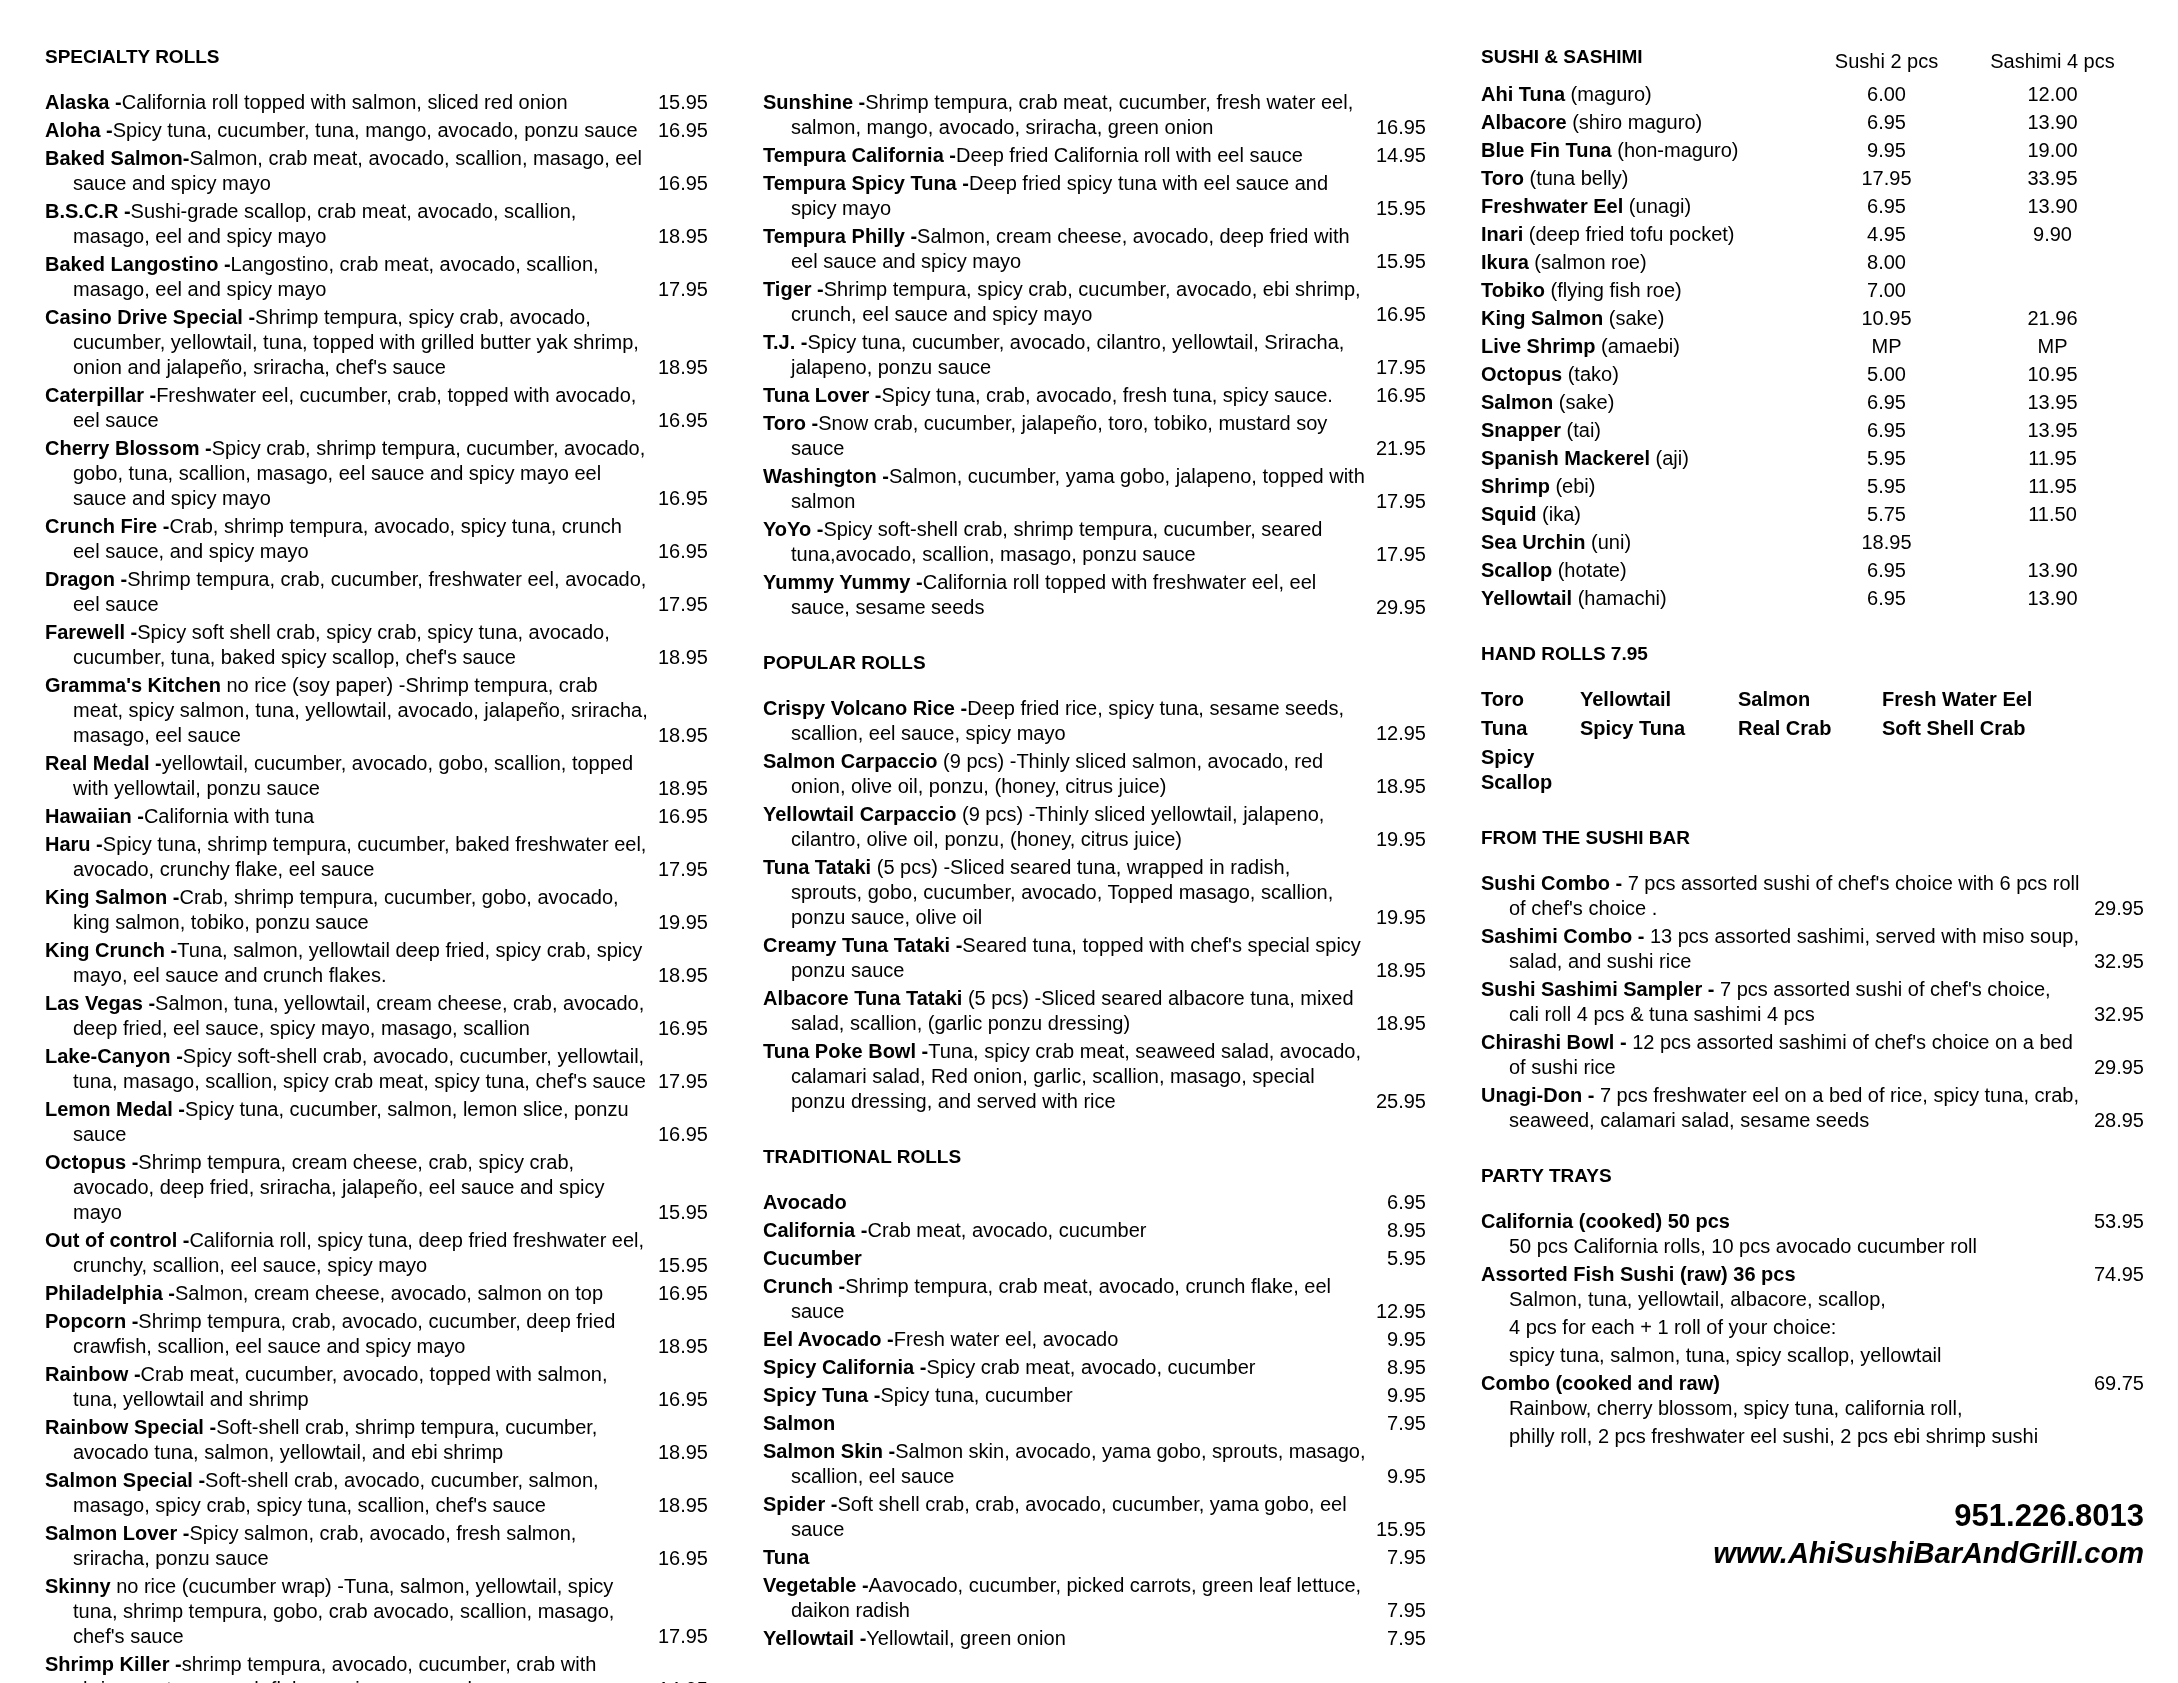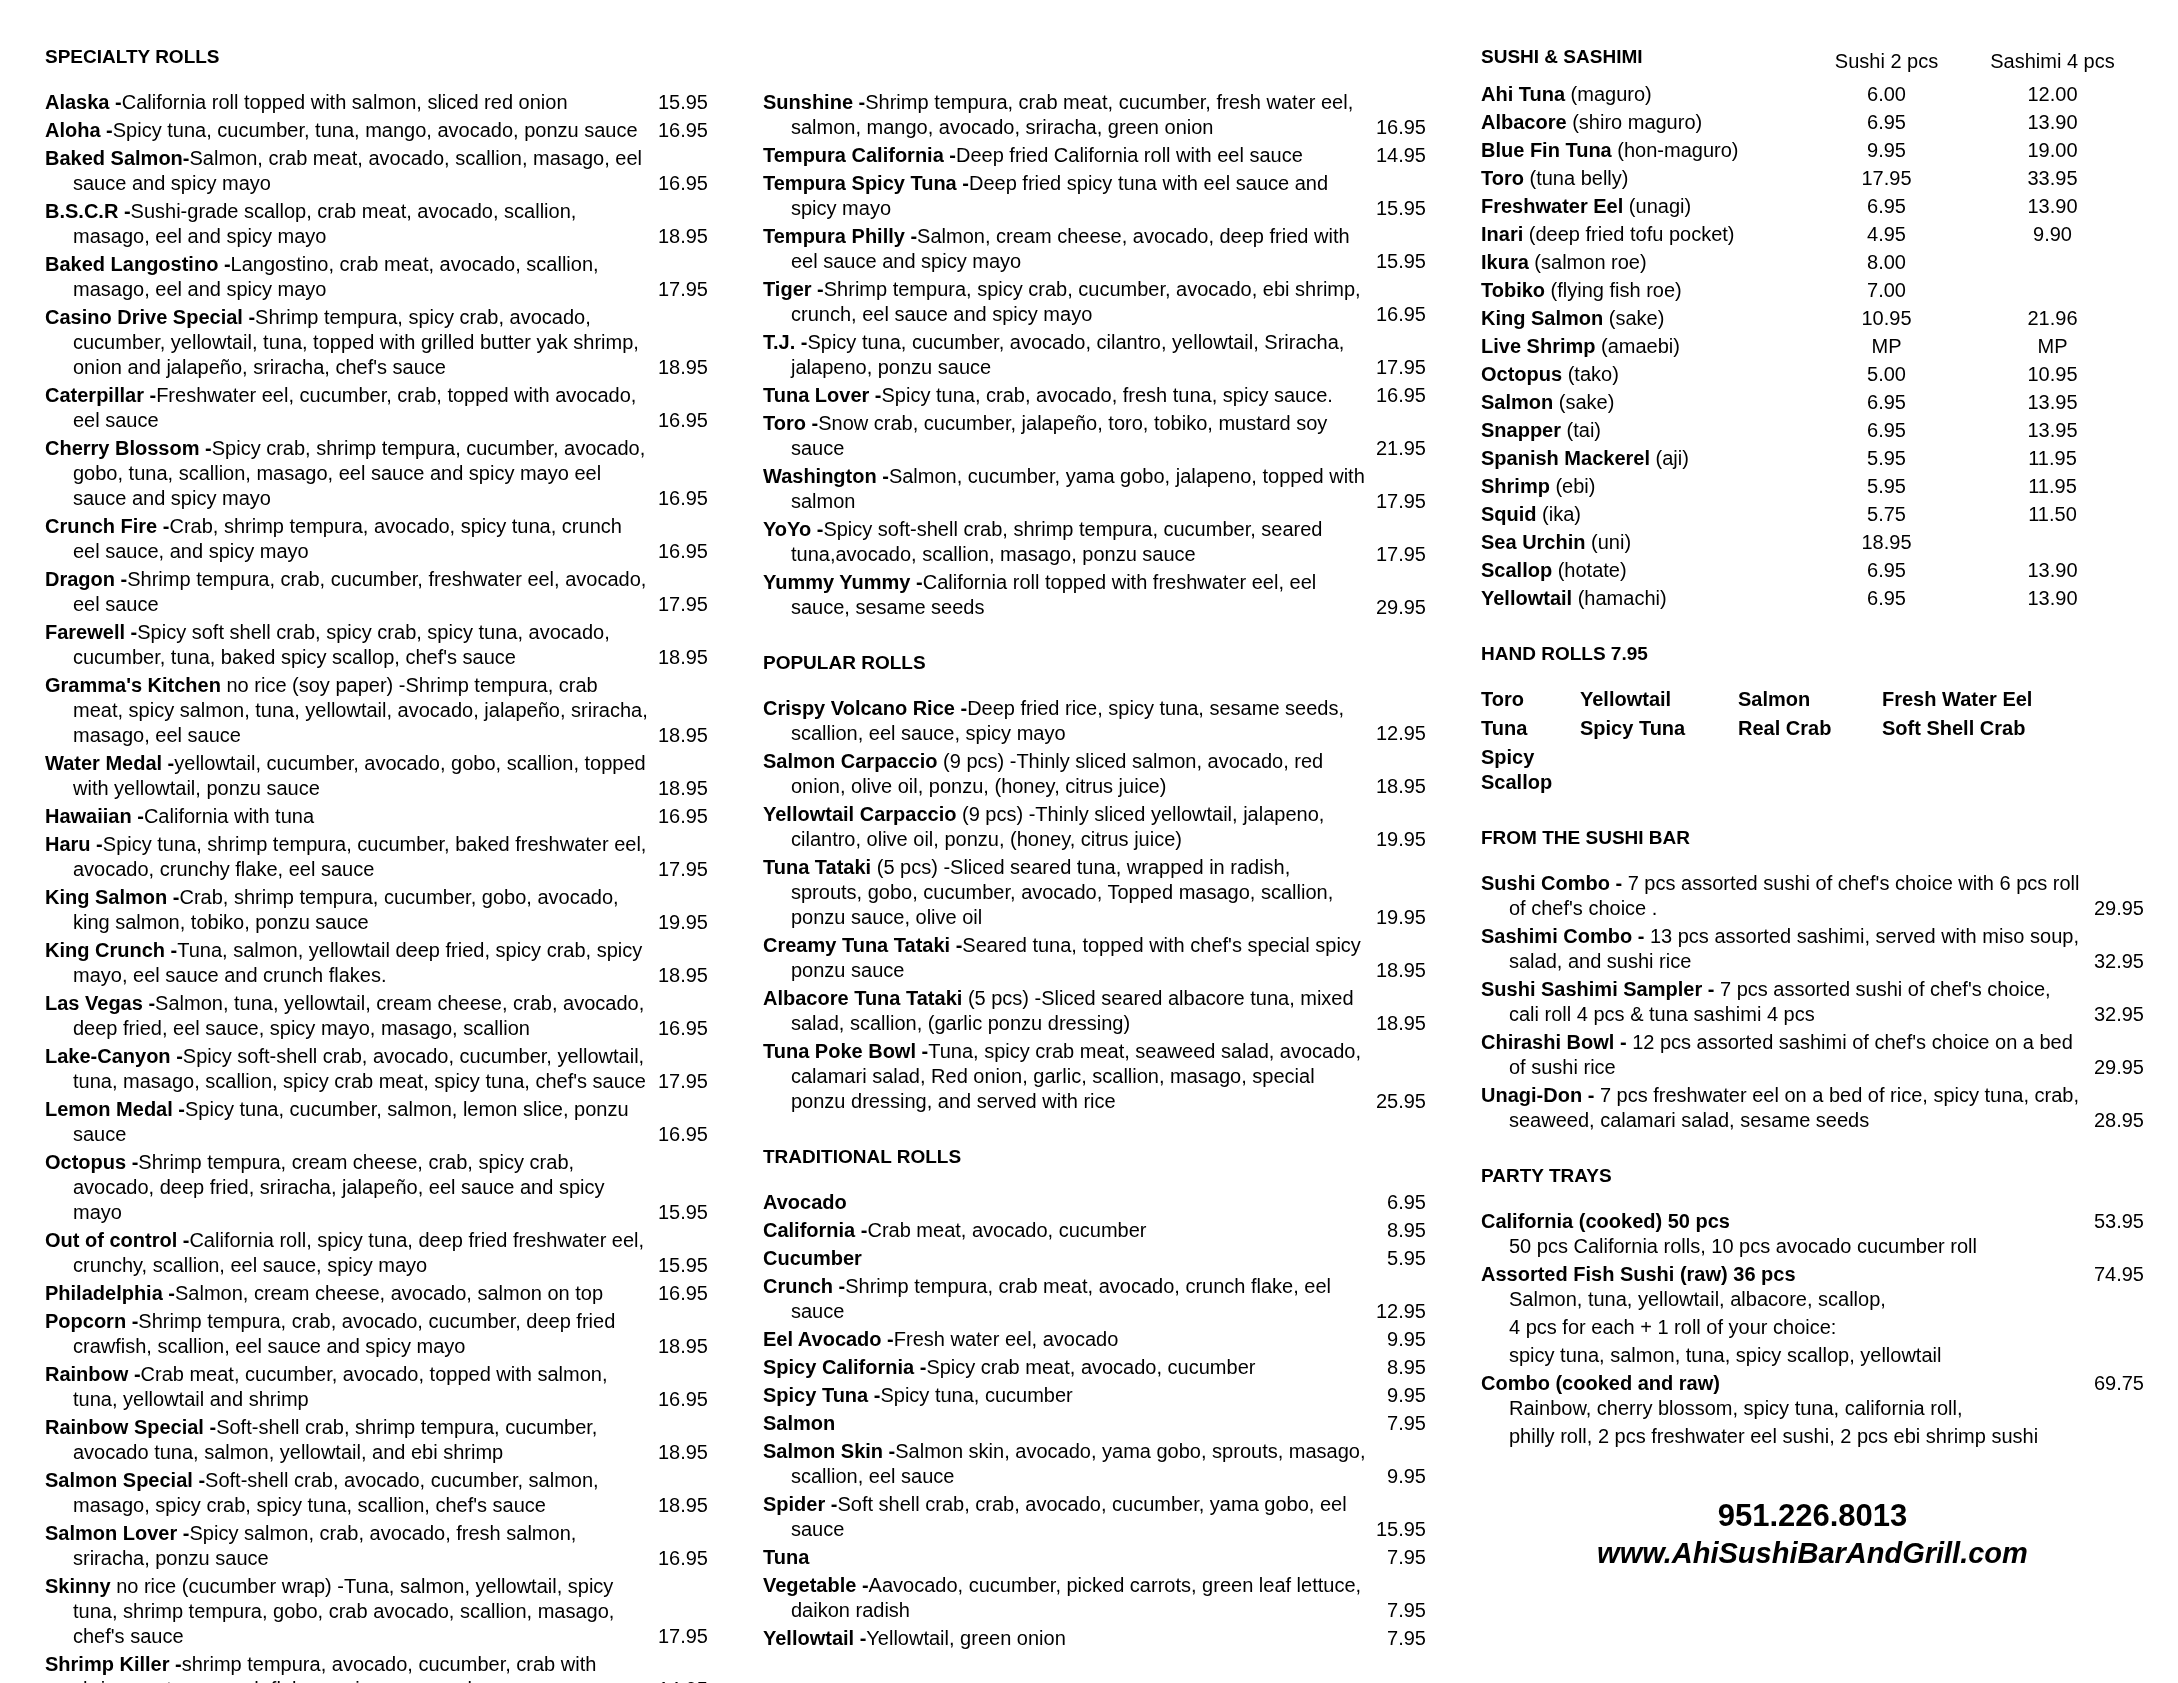--- a/index.html
+++ b/index.html
@@ -45,21 +45,21 @@
   }
 
   
   .pt-item { margin-bottom: 3px; }
   .pt-head { display: flex; align-items: center; }
   .pt-name { flex: 1 1 auto; font-weight: bold; }
   .pt-price { flex: 0 0 auto; margin-left: 10px; white-space: nowrap; }
   .pt-desc { padding-left: 28px; margin-bottom: 3px; }
 
   
-  .footer { text-align: center; margin-top: 48px; }
+  .footer { text-align: right; margin-top: 48px; }
   .phone { font-size: 31px; line-height: 38px; font-weight: bold; }
   .website { font-size: 29px; line-height: 36px; font-weight: bold; font-style: italic; }
 </style>
 </head>
 <body>
 
 <div class="page">
 
   <div class="col col1">
     <h2 class="section-title">SPECIALTY ROLLS</h2>
@@ -106,21 +106,21 @@
         </div>
         <div class="item">
           <div class="item-text"><span class="item-name">Farewell -</span>Spicy soft shell crab, spicy crab, spicy tuna, avocado, cucumber, tuna, baked spicy scallop, chef's sauce</div>
           <div class="item-price">18.95</div>
         </div>
         <div class="item">
           <div class="item-text"><span class="item-name">Gramma's Kitchen </span>no rice (soy paper) -Shrimp tempura, crab meat, spicy salmon, tuna, yellowtail, avocado, jalapeño, sriracha, masago, eel sauce</div>
           <div class="item-price">18.95</div>
         </div>
         <div class="item">
-          <div class="item-text"><span class="item-name">Water Medal -</span>yellowtail, cucumber, avocado, gobo, scallion, topped with yellowtail, ponzu sauce</div>
+          <div class="item-text"><span class="item-name">Real Medal -</span>yellowtail, cucumber, avocado, gobo, scallion, topped with yellowtail, ponzu sauce</div>
           <div class="item-price">18.95</div>
         </div>
         <div class="item">
           <div class="item-text"><span class="item-name">Hawaiian -</span>California with tuna</div>
           <div class="item-price">16.95</div>
         </div>
         <div class="item">
           <div class="item-text"><span class="item-name">Haru -</span>Spicy tuna, shrimp tempura, cucumber, baked freshwater eel, avocado, crunchy flake, eel sauce</div>
           <div class="item-price">17.95</div>
         </div>

